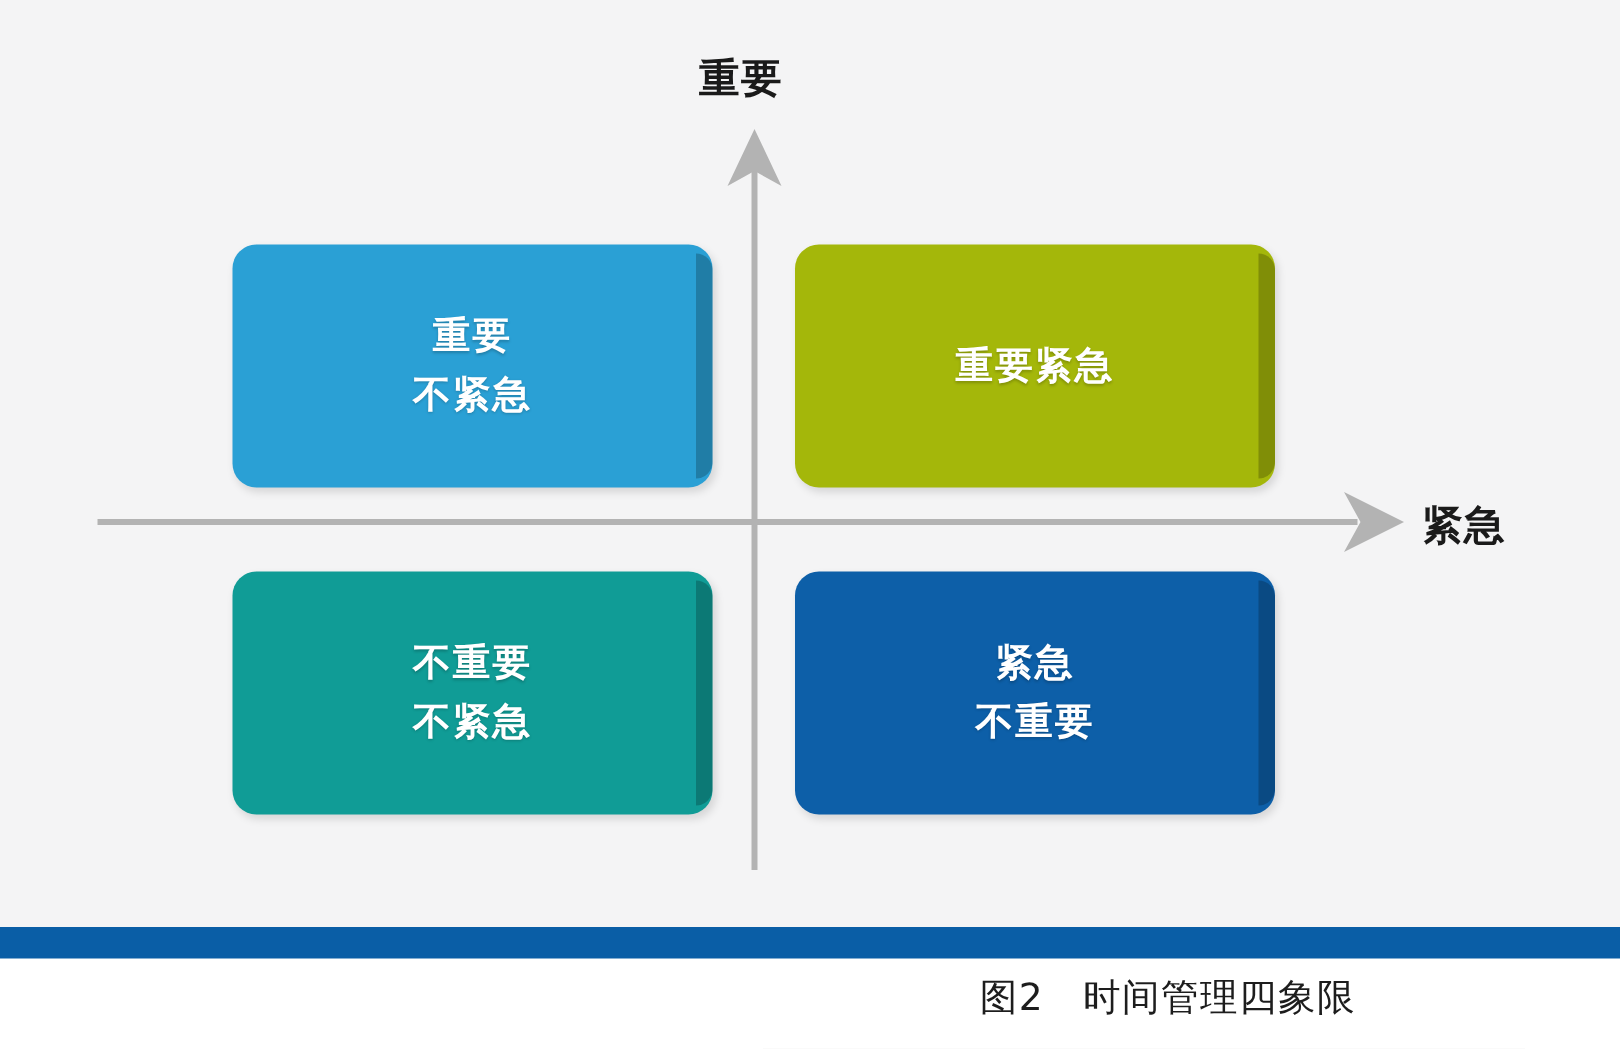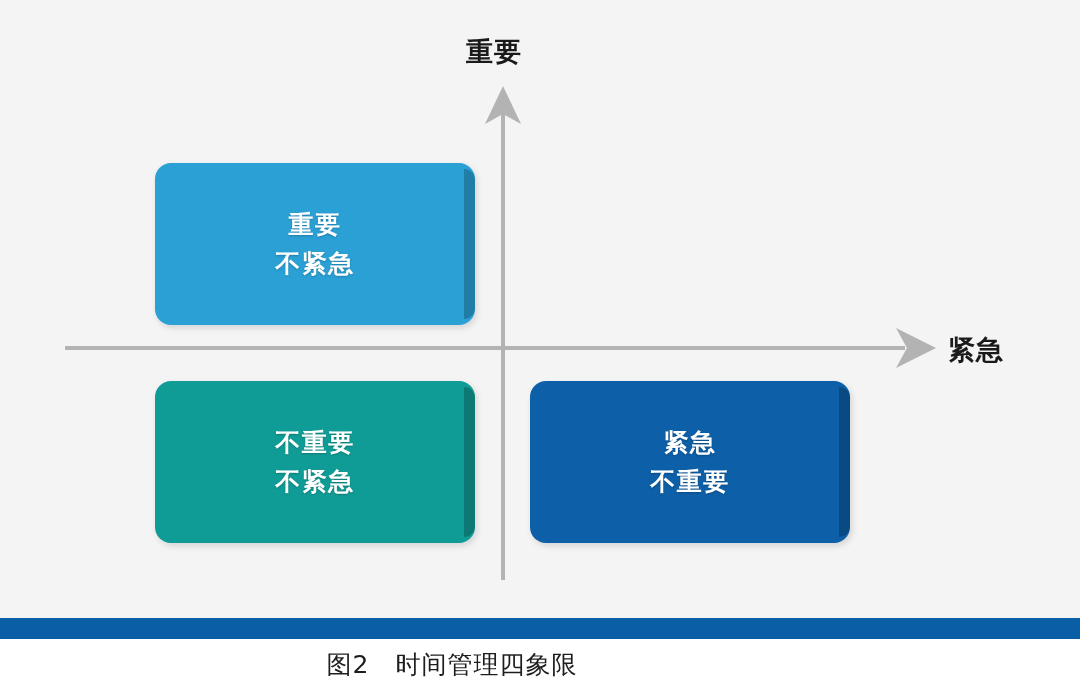--- a/index.html
+++ b/index.html
@@ -128,21 +128,21 @@
     height: 21px;
     background: #0a5ea6;
   }
 
   
   #figure-caption {
     position: absolute;
     left: 0;
     top: 648px;
     width: 904px;
-    text-align: center;
+    text-align: right;
     font-size: 25px;
     color: #1d1d1d;
     font-family: "DejaVu Sans", "Liberation Sans", sans-serif;
     letter-spacing: 1px;
     white-space: pre;
   }
 </style>
 </head>
 <body>
 
@@ -171,20 +171,23 @@
 
   <div class="axis-label" id="label-important">重要</div>
 
   <div class="axis-label" id="label-urgent">紧急</div>
 
   <div class="quadrant" id="quad-important-not-urgent">
     <span class="qline">重要</span>
     <span class="qline">不紧急</span>
   </div>
 
+  <div class="quadrant" id="quad-important-urgent">
+    <span class="qline">重要紧急</span>
+  </div>
 
   <div class="quadrant" id="quad-not-important-not-urgent">
     <span class="qline">不重要</span>
     <span class="qline">不紧急</span>
   </div>
 
   <div class="quadrant" id="quad-urgent-not-important">
     <span class="qline">紧急</span>
     <span class="qline">不重要</span>
   </div>

